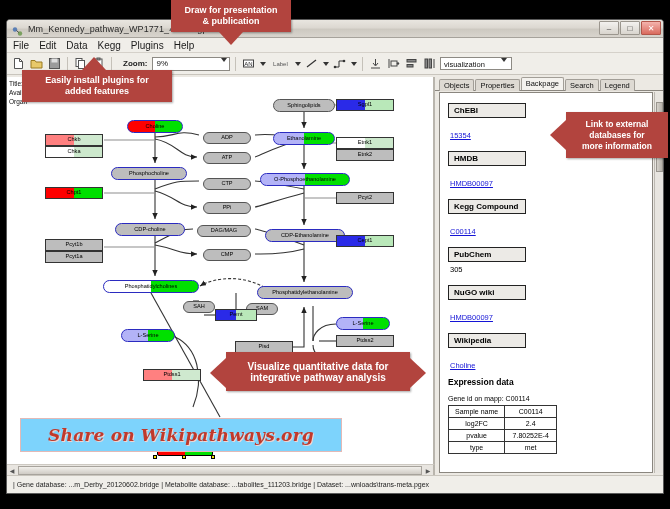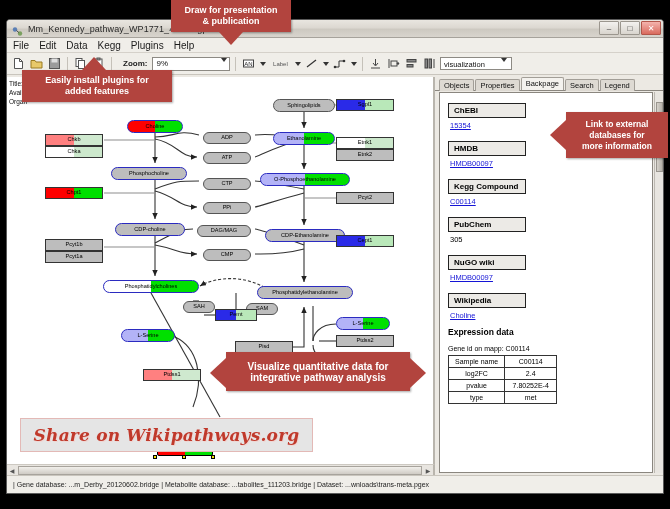--- a/index.html
+++ b/index.html
@@ -121,21 +121,21 @@
   .tab.active { background:#f4f2ee; font-weight:normal; padding-bottom:2px; top:0; }
   #backpage {
     position:absolute; left:4px; top:15px; right:10px; bottom:2px;
     background:#fff; border:1px solid #8a867f; overflow:hidden;
     padding: 6px 8px;
   }
   .db-header {
     display:inline-block; min-width:78px; background:#eceae6; border:1px solid #222;
     font-size:8px; font-weight:bold; color:#000; padding:2px 5px; margin-bottom:3px;
   }
-  .db-link { font-size:7.5px; color:#1414d6; text-decoration:underline; margin:0 0 7px 2px; }
+  .db-link { font-size:7.5px; color:#1414d6; text-decoration:underline; margin:10px 0 7px 2px; }
   .db-plain { font-size:7.5px; color:#000; margin:0 0 7px 2px; }
   .section-title { font-size:8.5px; font-weight:bold; color:#000; margin: 2px 0 8px 0; }
   .gene-id-line { font-size:7px; color:#000; margin-bottom:3px; }
   table.exprs { border-collapse:collapse; }
   table.exprs td {
     border:1px solid #333; font-size:7px; color:#000; text-align:center;
     padding:2px 6px; min-width:52px;
   }
   #side-scroll {
     position:absolute; right:0; top:15px; bottom:2px; width:9px;
@@ -191,22 +191,22 @@
   #arrow-draw { left:219px; top:32px; z-index:40; }
   #callout-plugins { left:22px; top:70px; width:150px; height:32px; z-index:40; }
   #arrow-plugins { left:82px; top:57px; z-index:40; }
   #callout-link { left:566px; top:112px; width:102px; height:46px; z-index:40; font-size:8.5px;}
   #arrow-link { left:550px; top:120px; z-index:40; }
   #callout-viz { left:226px; top:352px; width:184px; height:39px; z-index:40; font-size:10px; }
   #arrow-viz-l { left:210px; top:358px; z-index:40; }
   #arrow-viz-r { left:410px; top:358px; z-index:40; }
 
   #share-banner {
-    position:absolute; left:20px; top:418px; width:293px; height:34px;
-    background:#e5e5e5; border:1px solid #e3b9b6; z-index:40;
+    position:absolute; left:20px; top:418px; width:322px; height:34px;
+    background:#7dd3fc; border:1px solid #e3b9b6; z-index:40;
     display:flex; align-items:center; justify-content:center;
   }
   #share-text {
     font-family:"DejaVu Serif", serif; font-style:italic; font-weight:bold;
     font-size:17px; color:#c0392b; text-shadow:1px 1px 0 #f0d6d3;
     letter-spacing:.2px;
   }
 </style>
 </head>
 <body>

